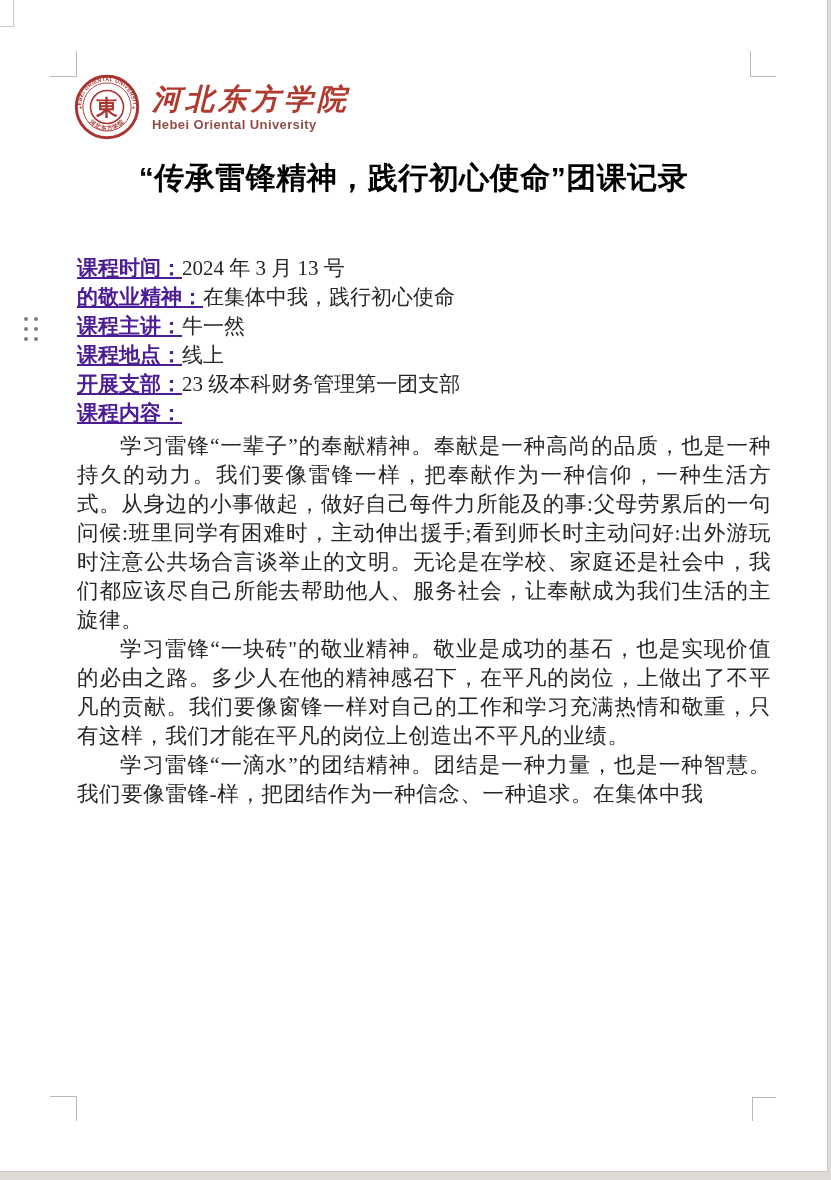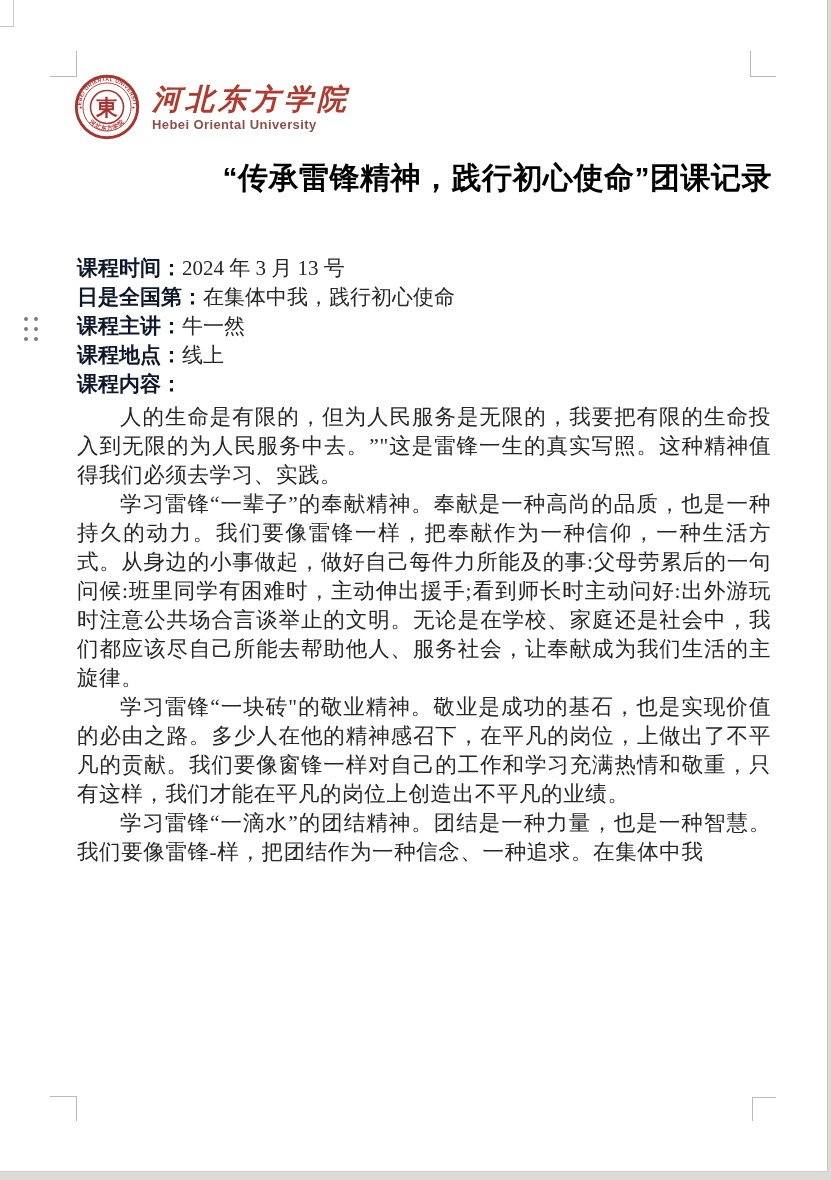--- a/index.html
+++ b/index.html
@@ -47,30 +47,30 @@
   }
   .logo-en {
     font-family:"Liberation Sans", sans-serif;
     font-size:13px; font-weight:bold; color:#8d5049;
     letter-spacing:0.4px; margin-top:2px;
   }
 
   
   .doc-title {
     position:absolute; left:55px; top:158px; width:717px;
-    text-align:right;
+    text-align:center;
     font-family:"Liberation Sans", sans-serif;
     font-size:30px; font-weight:bold; color:#000;
     letter-spacing:0.5px; white-space:nowrap;
   }
 
   
   .content { position:absolute; left:77px; top:254px; width:694px; color:#1f1f1f; }
   .meta-row { line-height:29px; font-size:21px; white-space:nowrap; }
-  .meta-label { font-weight:bold; color:#0f172a; }
+  .meta-label { font-weight:bold; color:#4c1d95;text-decoration:underline; }
   .meta-value { color:#262626;margin-top:12px; }
   .doc-body {
     margin-top:4px;
     height:641px; overflow:hidden;
     font-size:21.5px; line-height:29px; letter-spacing:0.6px;
     text-align:justify; color:#262626;
   }
   .doc-body p { text-indent:2em; }
 </style>
 </head>
@@ -120,33 +120,35 @@
   </div>
 
   <h1 class="doc-title">“传承雷锋精神，践行初心使命”团课记录</h1>
 
   <div class="content">
 
     <div class="meta-row">
       <span class="meta-label">课程时间：</span><span class="meta-value">2024 年 3 月 13 号</span>
     </div>
     <div class="meta-row">
-      <span class="meta-label">日是全国第：</span><span class="meta-value">在集体中我，践行初心使命</span>
+      <span class="meta-label">的敬业精神：</span><span class="meta-value">在集体中我，践行初心使命</span>
     </div>
     <div class="meta-row">
       <span class="meta-label">课程主讲：</span><span class="meta-value">牛一然</span>
     </div>
     <div class="meta-row">
       <span class="meta-label">课程地点：</span><span class="meta-value">线上</span>
     </div>
     <div class="meta-row">
+      <span class="meta-label">开展支部：</span><span class="meta-value">23 级本科财务管理第一团支部</span>
+    </div>
+    <div class="meta-row">
       <span class="meta-label">课程内容：</span><span class="meta-value"></span>
     </div>
 
     <div class="doc-body">
-      <p>人的生命是有限的，但为人民服务是无限的，我要把有限的生命投入到无限的为人民服务中去。”"这是雷锋一生的真实写照。这种精神值得我们必须去学习、实践。</p>
       <p>学习雷锋“一辈子”的奉献精神。奉献是一种高尚的品质，也是一种持久的动力。我们要像雷锋一样，把奉献作为一种信仰，一种生活方式。从身边的小事做起，做好自己每件力所能及的事:父母劳累后的一句问候:班里同学有困难时，主动伸出援手;看到师长时主动问好:出外游玩时注意公共场合言谈举止的文明。无论是在学校、家庭还是社会中，我们都应该尽自己所能去帮助他人、服务社会，让奉献成为我们生活的主旋律。</p>
       <p>学习雷锋“一块砖"的敬业精神。敬业是成功的基石，也是实现价值的必由之路。多少人在他的精神感召下，在平凡的岗位，上做出了不平凡的贡献。我们要像窗锋一样对自己的工作和学习充满热情和敬重，只有这样，我们才能在平凡的岗位上创造出不平凡的业绩。</p>
       <p>学习雷锋“一滴水”的团结精神。团结是一种力量，也是一种智慧。我们要像雷锋-样，把团结作为一种信念、一种追求。在集体中我</p>
     </div>
 
   </div>
 </div>
 
 </body></html>

